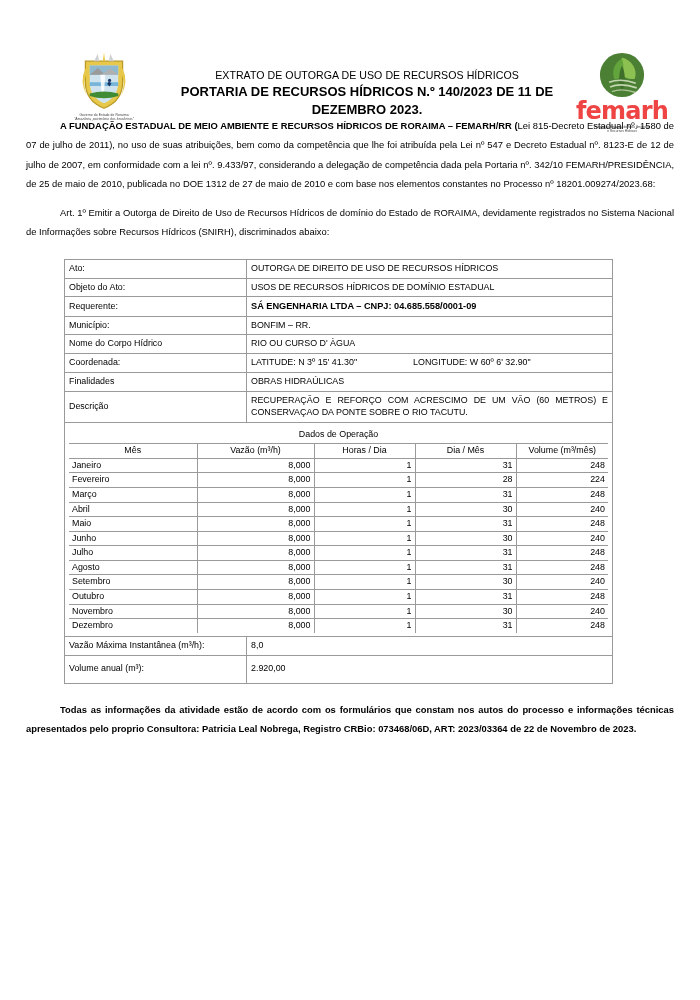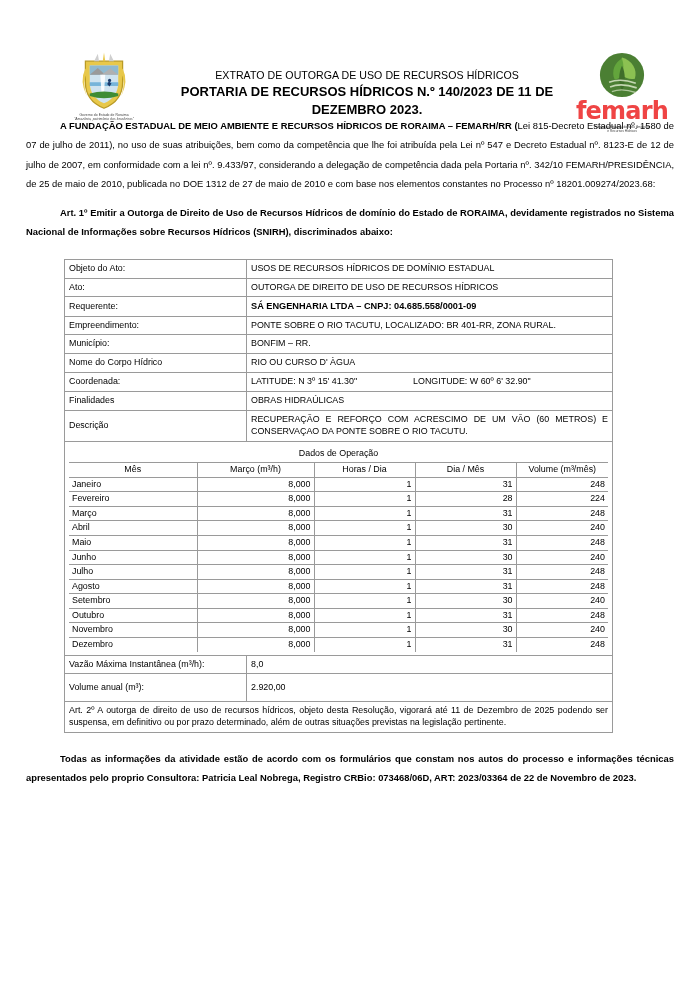--- a/index.html
+++ b/index.html
@@ -110,21 +110,20 @@
     margin: 15px 0 0 0;
     padding-left: 104px;
     font-size: 9.4px;
     line-height: 2.05;
   }
   .art1 {
     margin: 10px 0 0 0;
     text-align: justify;
     line-height: 2.05;
     font-size: 9.4px;
-    font-weight: bold;
   }
 
   
   .table-wrap { padding: 0 0 0 64px; margin-top: 17px; }
   table.doc {
     border-collapse: collapse;
     width: 549px;
     table-layout: fixed;
   }
   table.doc td {
@@ -268,34 +267,30 @@
     <p class="body-par"><span class="indent"></span><span class="lead-bold">A FUNDAÇÃO ESTADUAL DE MEIO AMBIENTE E RECURSOS HÍDRICOS DE RORAIMA – FEMARH/RR (</span><span>Lei 815-Decreto Estadual nº. 1580 de 07 de julho de 2011), no uso de suas atribuições, bem como da competência que lhe foi atribuída pela Lei nº 547 e Decreto Estadual nº. 8123-E de 12 de julho de 2007, em conformidade com a lei nº. 9.433/97, considerando a delegação de competência dada pela Portaria nº. 342/10 FEMARH/PRESIDÊNCIA, de 25 de maio de 2010, publicada no DOE 1312 de 27 de maio de 2010 e com base nos elementos constantes no Processo nº 18201.009274/2023.68:</span></p>
 
 
     <p class="art1"><span class="indent"></span><span>Art. 1º Emitir a Outorga de Direito de Uso de Recursos Hídricos de domínio do Estado de RORAIMA, devidamente registrados no Sistema Nacional de Informações sobre Recursos Hídricos (SNIRH), discriminados abaixo:</span></p>
   </div>
 
   <div class="table-wrap">
     <table class="doc">
       <tbody>
         <tr>
+          <td class="lbl">Ato:</td>
+          <td class="val">OUTORGA DE DIREITO DE USO DE RECURSOS HÍDRICOS</td>
+        </tr>
+        <tr>
           <td class="lbl">Objeto do Ato:</td>
           <td class="val">USOS DE RECURSOS HÍDRICOS DE DOMÍNIO ESTADUAL</td>
         </tr>
         <tr>
-          <td class="lbl">Ato:</td>
-          <td class="val">OUTORGA DE DIREITO DE USO DE RECURSOS HÍDRICOS</td>
-        </tr>
-        <tr>
           <td class="lbl">Requerente:</td>
           <td class="val b">SÁ ENGENHARIA LTDA – CNPJ: 04.685.558/0001-09</td>
-        </tr>
-        <tr>
-          <td class="lbl">Empreendimento:</td>
-          <td class="val">PONTE SOBRE O RIO TACUTU, LOCALIZADO: BR 401-RR, ZONA RURAL.</td>
         </tr>
         <tr>
           <td class="lbl">Município:</td>
           <td class="val">BONFIM – RR.</td>
         </tr>
         <tr>
           <td class="lbl">Nome do Corpo Hídrico</td>
           <td class="val">RIO OU CURSO D' ÀGUA</td>
         </tr>
         <tr>
@@ -320,21 +315,21 @@
                   <col class="col-horas">
                   <col class="col-dia">
                   <col class="col-vol">
               </colgroup>
               <tbody>
                 <tr class="ops-title">
                   <td colspan="5">Dados de Operação</td>
                 </tr>
                 <tr class="ops-head">
                   <td>Mês</td>
-                  <td>Março (m³/h)</td>
+                  <td>Vazão (m³/h)</td>
                   <td>Horas / Dia</td>
                   <td>Dia / Mês</td>
                   <td>Volume (m³/mês)</td>
                 </tr>
                 <tr class="ops-body">
                   <td class="m">Janeiro</td>
                   <td class="n">8,000</td>
                   <td class="n">1</td>
                   <td class="n">31</td>
                   <td class="n">248</td>
@@ -422,23 +417,20 @@
         </tr>
 
         <tr>
           <td class="flow-lbl">Vazão Máxima Instantânea (m³/h):</td>
           <td class="flow-val">8,0</td>
         </tr>
         <tr>
           <td class="flow-lbl tall">Volume anual (m³):</td>
           <td class="flow-val">2.920,00</td>
         </tr>
-        <tr>
-          <td class="art2" colspan="2">Art. 2º A outorga de direito de uso de recursos hídricos, objeto desta Resolução, vigorará até 11 de Dezembro de 2025 podendo ser suspensa, em definitivo ou por prazo determinado, além de outras situações previstas na legislação pertinente.</td>
-        </tr>
       </tbody>
     </table>
   </div>
 
   <div class="footer">
     <p><span class="indent"></span><span>Todas as informações da atividade estão de acordo com os formulários que constam nos autos do processo e informações técnicas apresentados pelo proprio Consultora: Patricia Leal Nobrega, Registro CRBio: 073468/06D, ART: 2023/03364 de 22 de Novembro de 2023.</span></p>
   </div>
 
 </div>
 

